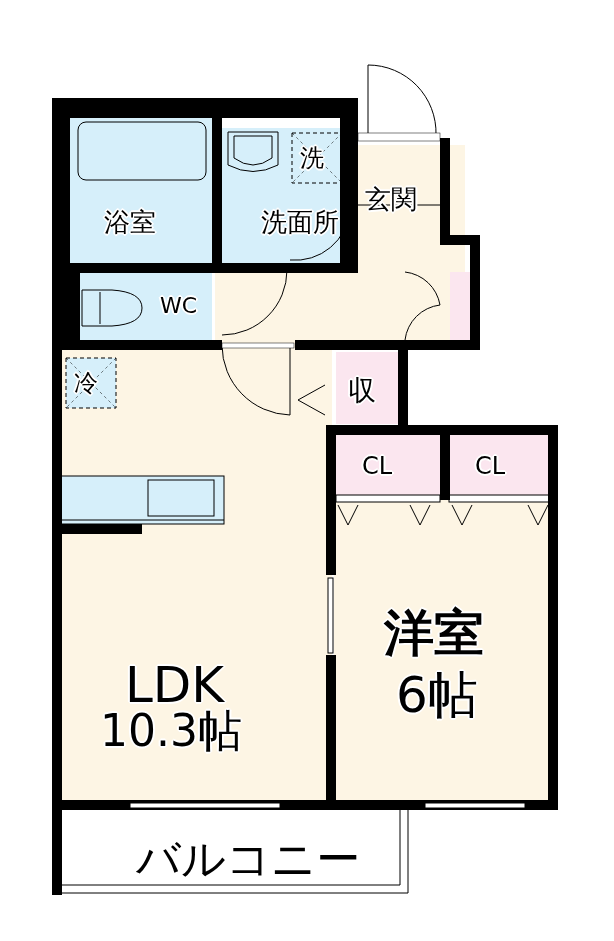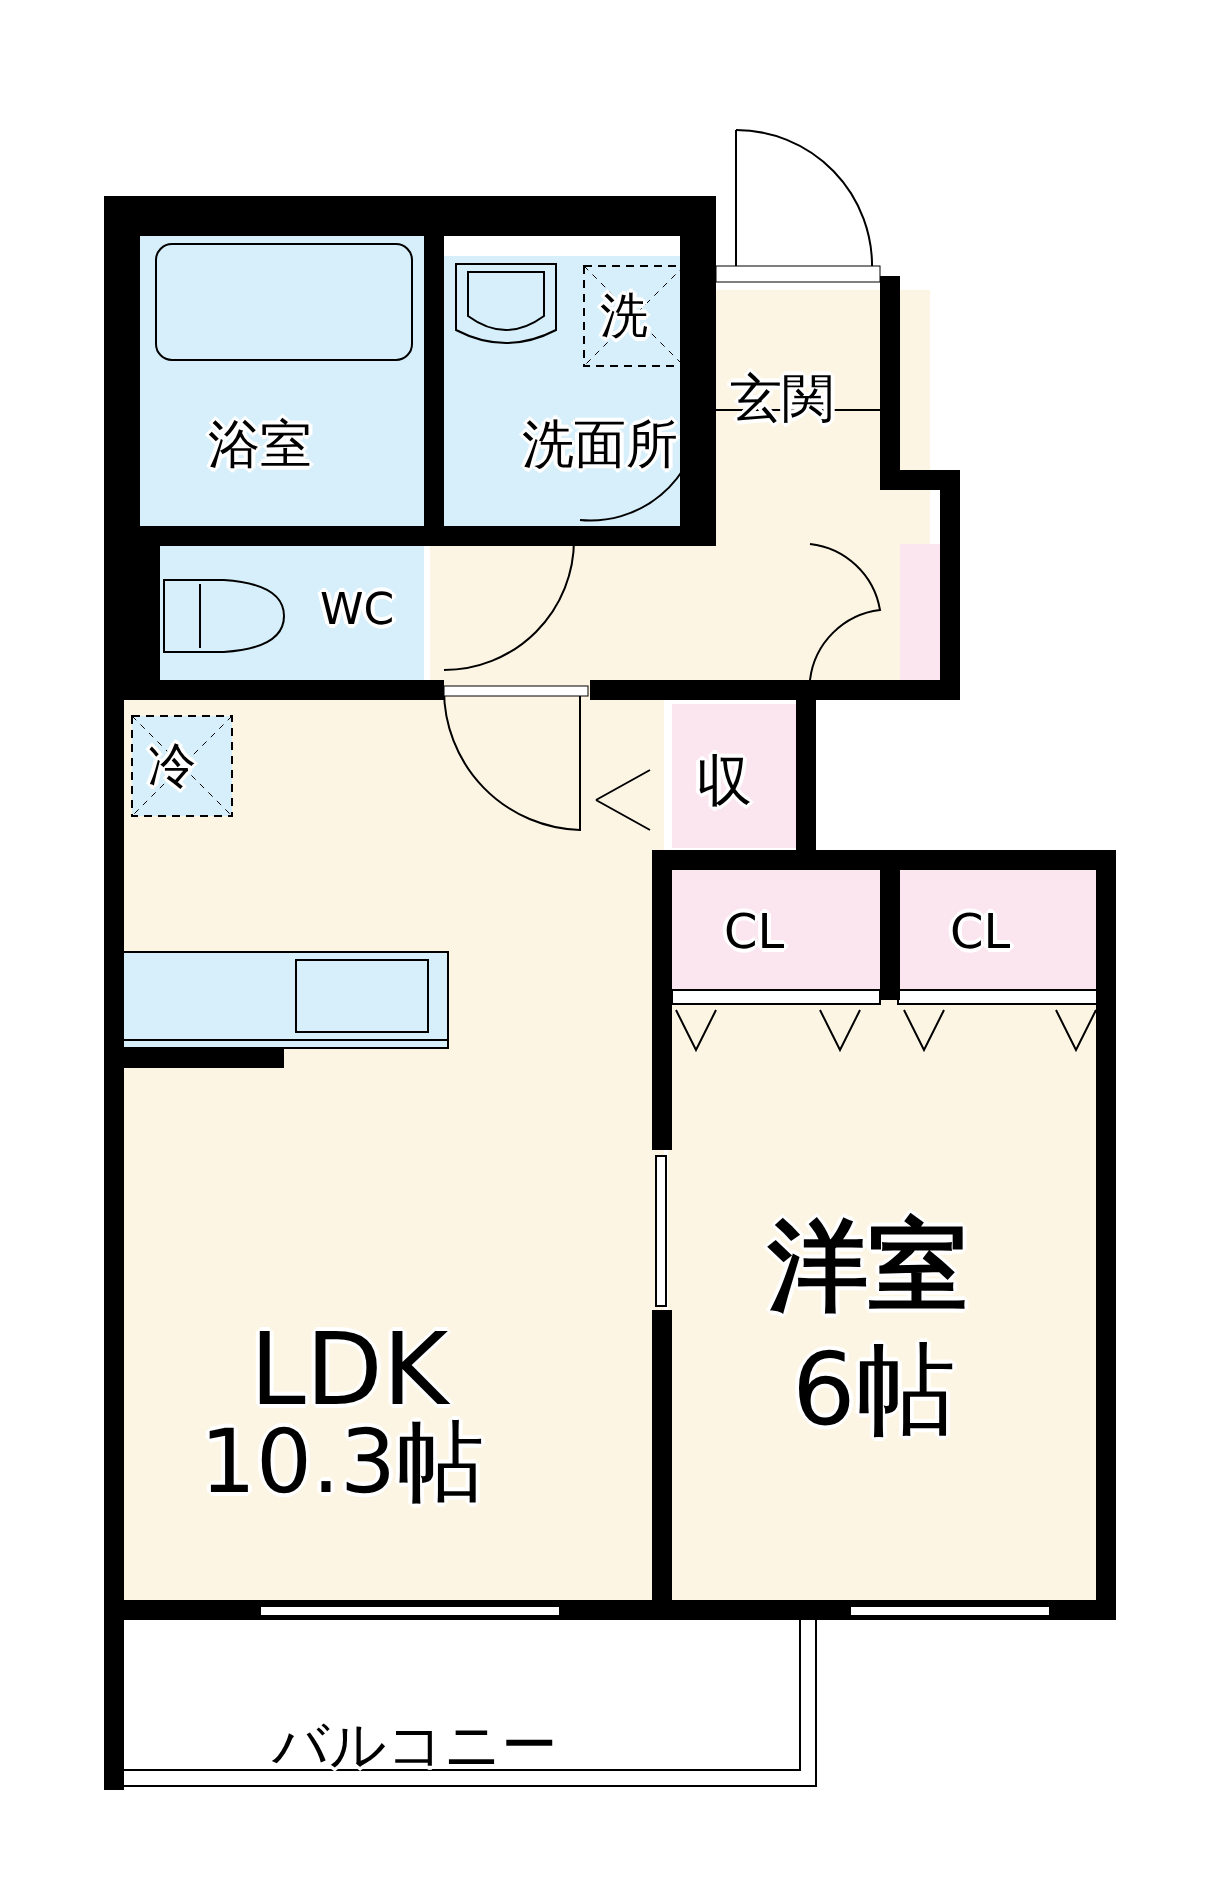--- a/index.html
+++ b/index.html
@@ -99,13 +99,13 @@
 <div class="lbl" style="left:365px;top:158px;font-size:26px;margin-top:24px;">玄関</div>
 <div class="lbl" style="left:160px;top:293px;font-size:22px;text-align:right;">WC</div>
 <div class="lbl" style="left:74px;top:367px;font-size:24px;">冷</div>
 <div class="lbl" style="left:348px;top:372px;font-size:28px;">収</div>
 <div class="lbl" style="left:362px;top:452px;font-size:24px;">CL</div>
 <div class="lbl" style="left:475px;top:452px;font-size:24px;">CL</div>
 <div class="lbl" style="left:125px;top:656px;font-size:50px;">LDK</div>
 <div class="lbl" style="left:100px;top:702px;font-size:44px;">10.3帖</div>
 <div class="lbl" style="left:384px;top:600px;font-size:50px;font-weight:bold;">洋室</div>
 <div class="lbl" style="left:396px;top:662px;font-size:50px;text-align:right;">6帖</div>
-<div class="lbl" style="left:136px;top:854px;font-size:28px;">バルコニー</div>
+<div class="lbl" style="left:136px;top:830px;font-size:44px;">バルコニー</div>
 
 </body></html>

